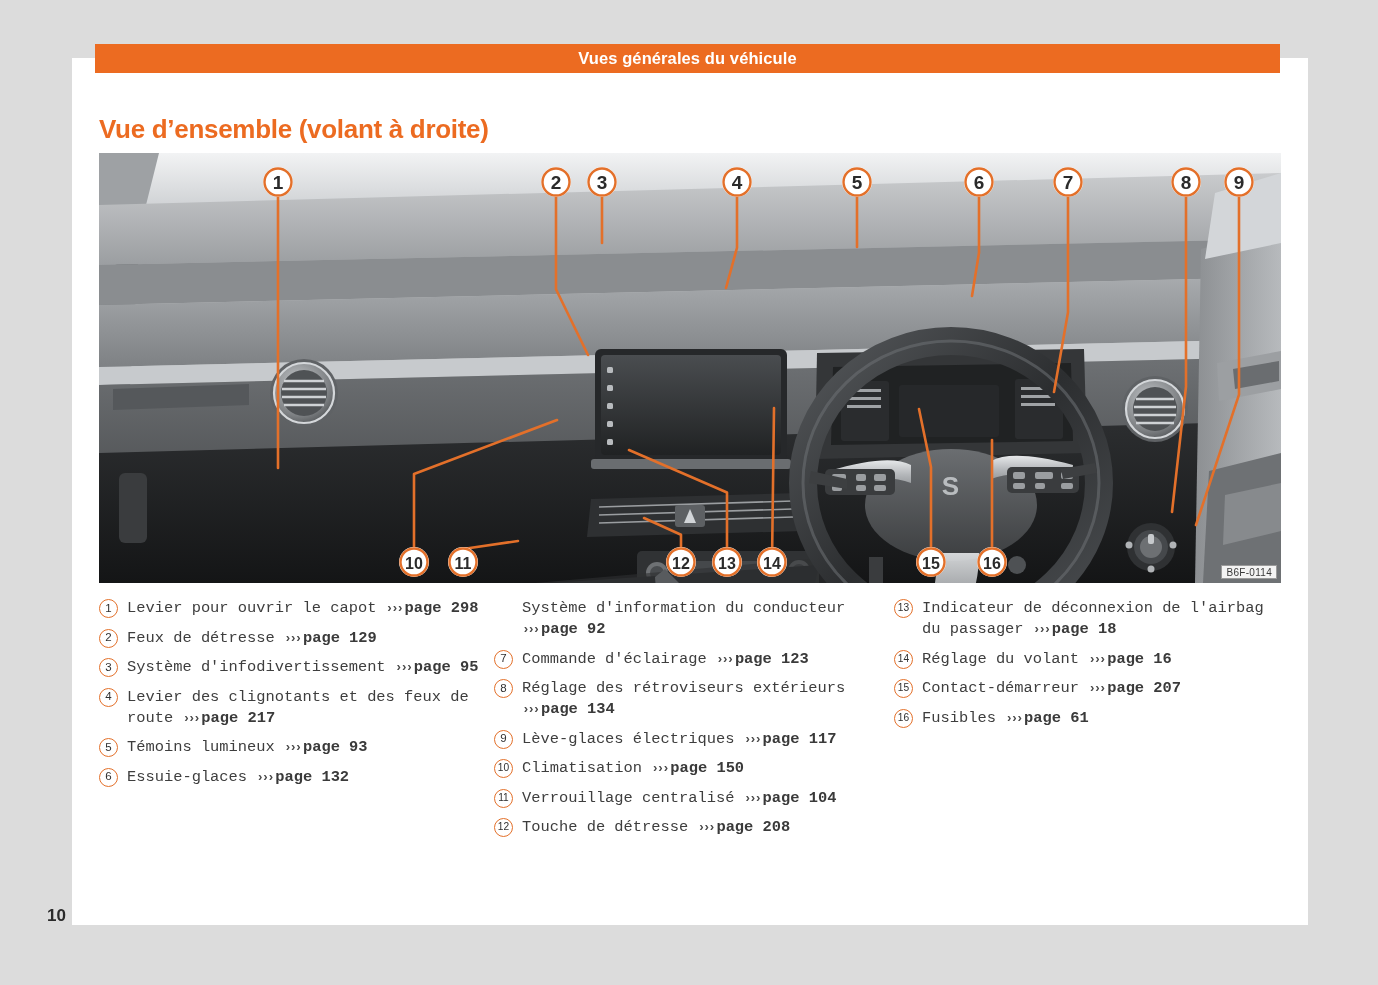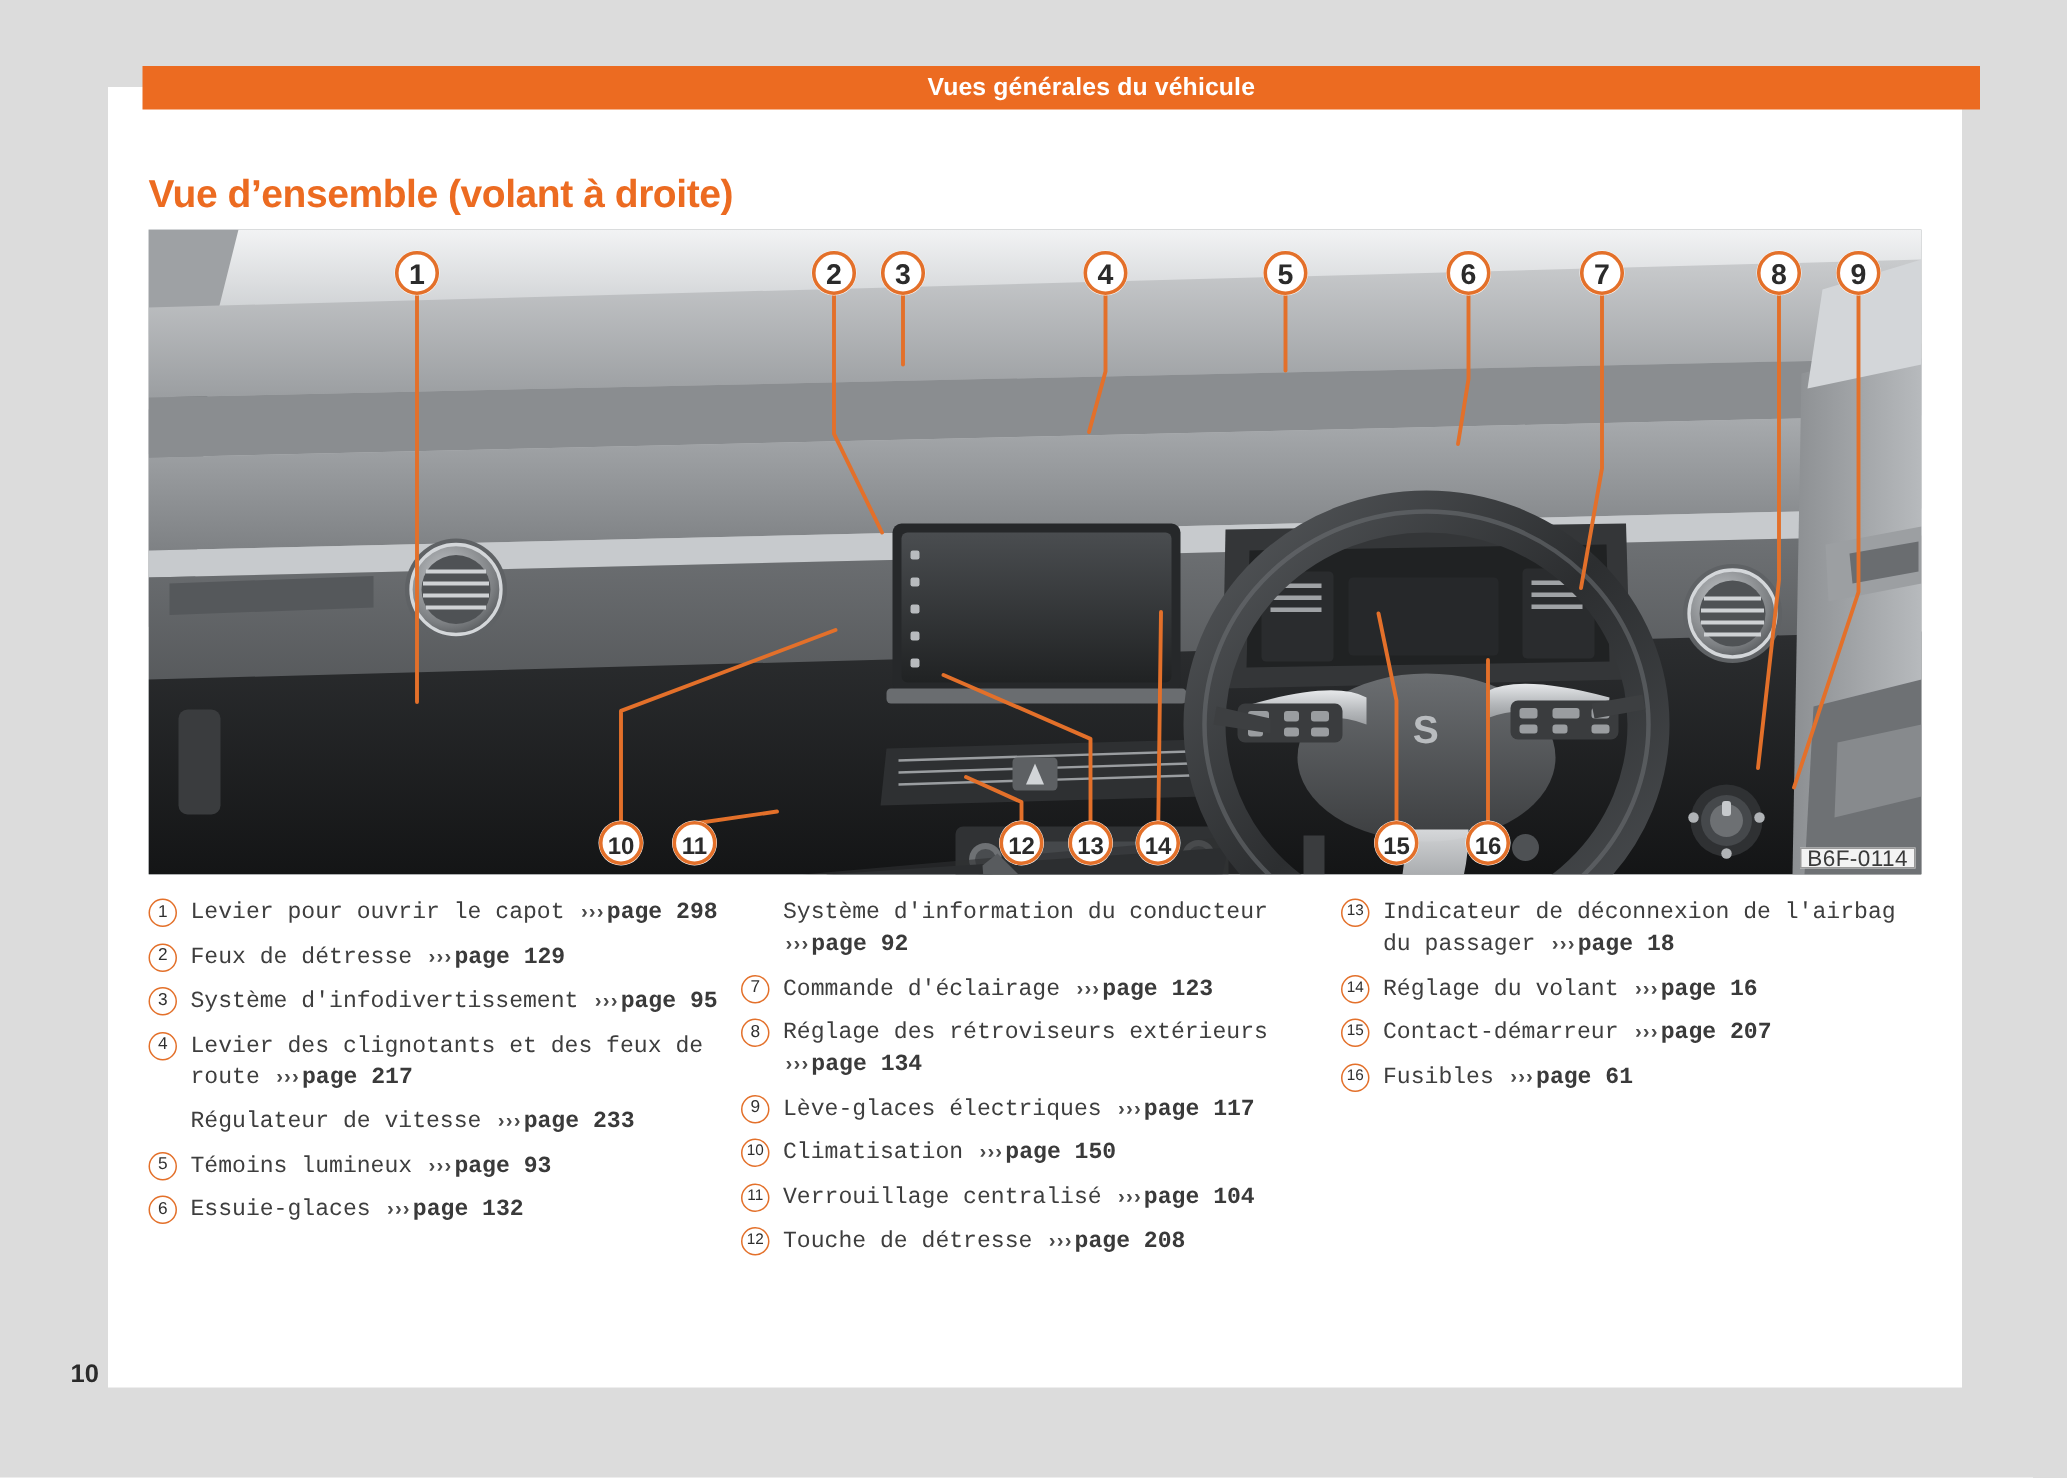--- a/index.html
+++ b/index.html
@@ -33,21 +33,20 @@
     width: 1185px;
     height: 29px;
     background: #ec6b21;
     color: #ffffff;
     display: flex;
     align-items: center;
     justify-content: center;
     font-size: 16.5px;
     font-weight: bold;
     letter-spacing: .1px;
-    padding-left: 40px;
   }
 
   
   #page-title {
     position: absolute;
     left: 99px;
     top: 97px;
     color: #ec6b21;
     font-size: 26px;
     font-weight: bold;
@@ -67,21 +66,21 @@
   }
   #figure svg { display: block; }
 
   #figure-code {
     position: absolute;
     right: 4px;
     bottom: 4px;
     background: #f3f3f3;
     border: 1px solid #9a9a9a;
     color: #3a3a3a;
-    font-size: 15px;
+    font-size: 10px;
     font-family: "Liberation Sans", sans-serif;
     padding: 1px 4px 0 4px;
     letter-spacing: .3px;
     line-height: 11px;
   }
 
   
   #legend {
     position: absolute;
     left: 99px;
@@ -541,24 +540,20 @@
       </div>
       <div class="legend-item">
         <span class="bullet">3</span>
         <span class="text"><span>Système d'infodivertissement </span><span class="ref"><span class="chev">›››</span><span>page 95</span></span></span>
       </div>
       <div class="legend-item">
         <span class="bullet">4</span>
         <span class="text"><span>Levier des clignotants et des feux de route </span><span class="ref"><span class="chev">›››</span><span>page 217</span></span></span>
       </div>
       <div class="legend-item">
-        <span class="bullet blank"></span>
-        <span class="text"><span>Régulateur de vitesse </span><span class="ref"><span class="chev">›››</span><span>page 233</span></span></span>
-      </div>
-      <div class="legend-item">
         <span class="bullet">5</span>
         <span class="text"><span>Témoins lumineux </span><span class="ref"><span class="chev">›››</span><span>page 93</span></span></span>
       </div>
       <div class="legend-item">
         <span class="bullet">6</span>
         <span class="text"><span>Essuie-glaces </span><span class="ref"><span class="chev">›››</span><span>page 132</span></span></span>
       </div>
     </div>
   <div class="legend-col col2">
       <div class="legend-item">

